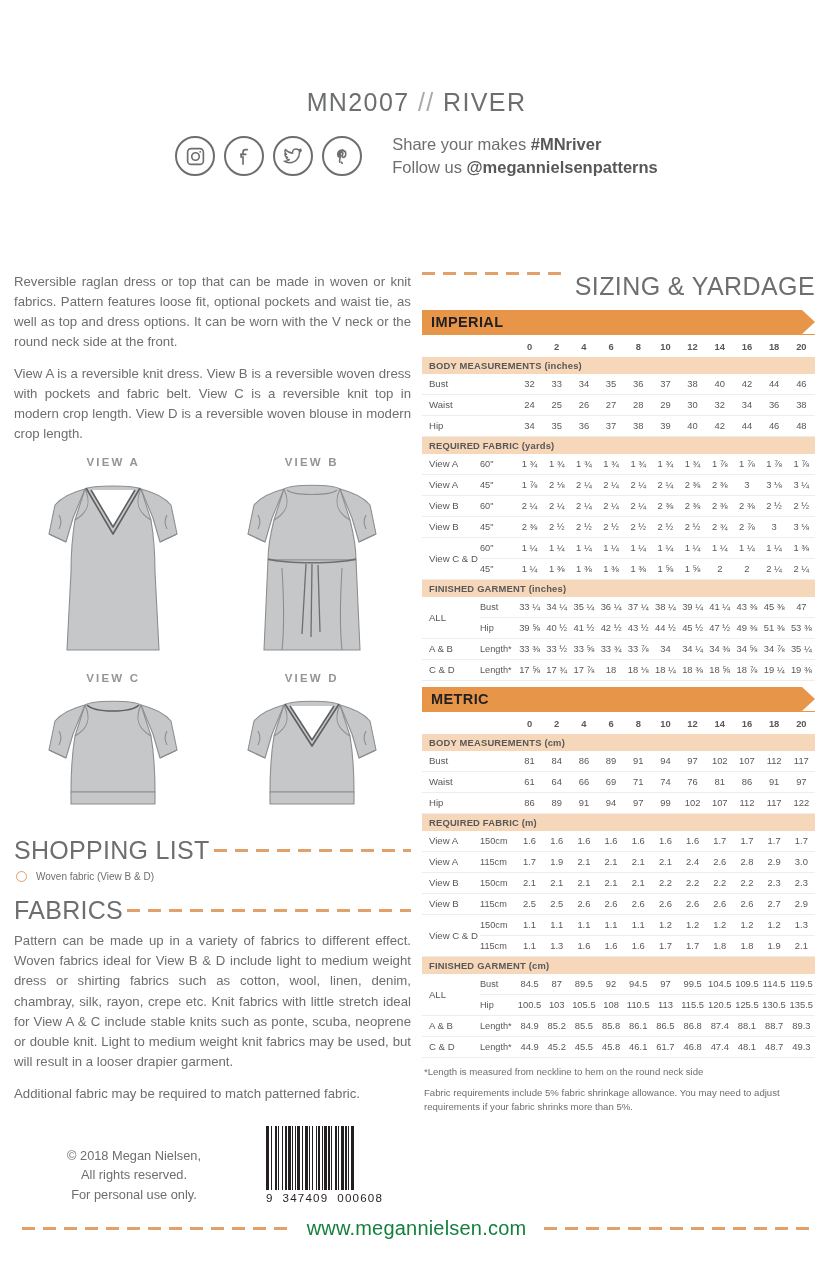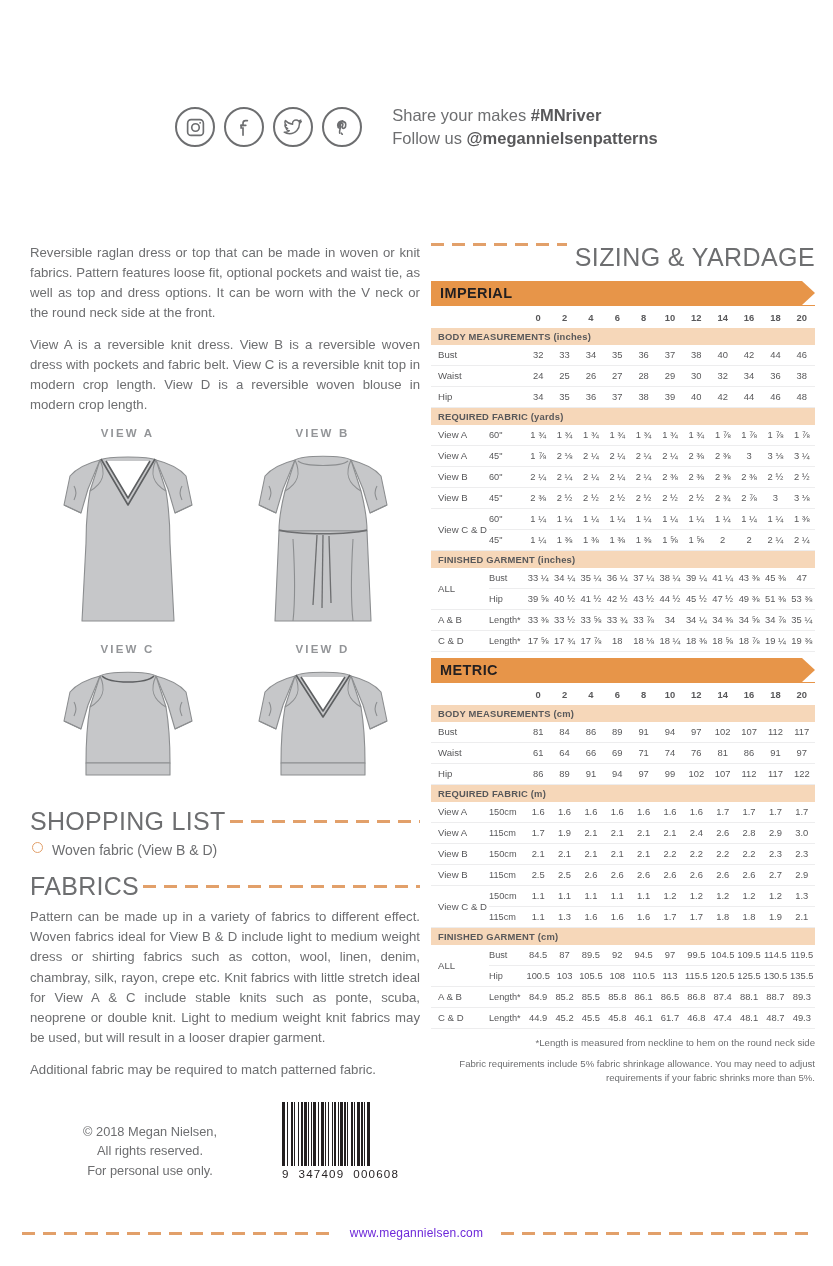--- a/index.html
+++ b/index.html
@@ -27,21 +27,21 @@
   .social-icons { display: flex; gap: 9px; }
   .sicon {
     width: 40px; height: 40px; border: 2px solid #6d6e70; border-radius: 50%;
     display: flex; align-items: center; justify-content: center; color: #6d6e70;
   }
   .social-text { text-align: left; margin-left: 10px; line-height: 1.42; }
   .social-text div { font-size: 16.5px; color: #6d6e70; }
   .social-text b { font-weight: bold; color: #58585a; }
 
   
-  .columns { display: flex; margin-top: 92px; padding: 0 18px 0 30px; }
+  .columns { display: flex; margin-top: 92px; padding: 0 18px 0 14px; }
   .col-left { width: 410px; padding-right: 6px; }
   .col-right { width: 400px; margin-left: 5px; }
 
   .body-copy {
     font-size: 13.2px; line-height: 1.52; color: #6d6e70;
     text-align: justify; margin-bottom: 12px;
   }
 
   
   .views { margin-top: 8px; }
@@ -59,21 +59,21 @@
   }
   .sec-head .txt {
     font-size: 25px; color: #6d6e70; font-weight: 400; letter-spacing: 0.3px;
     white-space: nowrap;
   }
   .dashline { flex: 1; height: 3px; margin-left: 4px;
     background-image: repeating-linear-gradient(to right,#e2a06a 0 13px, transparent 13px 21px);
   }
   .shop-item {
     display: flex; gap: 9px;
-    font-size: 14px; color: #6d6e70; margin: 6px 0 4px 2px;
+    font-size: 10px; color: #6d6e70; margin: 6px 0 4px 2px;
   }
   .circle-bullet {
     width: 11px; height: 11px; border: 1.6px solid #e2a06a; border-radius: 50%;
     flex: 0 0 auto;
   }
 
   
   .footer-left { display: flex; align-items: flex-end; margin-top: 22px; }
   .copyright { font-size: 12.8px; line-height: 1.5; color: #6d6e70; text-align: center; width: 240px; }
   .barcode-wrap { margin-left: 12px; text-align: center; }
@@ -116,38 +116,43 @@
   .lbl-col { width: 58px; }
   .lbl-col2 { width: 36px; }
   .subhead td {
     background: #f6d7b9; color: #231f20; font-weight: bold;
     font-size: 10.6px; padding: 3px 0 3px 7px; letter-spacing: 0.2px;
   }
   tr.data td { padding: 4.5px 0; border-bottom: 1px solid #ededee; }
   tr.data td.lbl { padding-left: 7px; text-align: left; font-size: 9.6px; }
   tr.data td.lbl2 { text-align: left; font-size: 9.2px; }
   tr.data td.val { text-align: center; font-size: 9.4px; }
-  .note { font-size: 9.6px; color: #6d6e70; line-height: 1.45; margin-top: 7px; padding-left: 2px; text-align: right; }
+  .note { font-size: 9.6px; color: #6d6e70; line-height: 1.45; margin-top: 7px; padding-left: 2px; }
 
   
   .page-footer {
     position: absolute; bottom: 26px; left: 0; width: 833px;
     display: flex; align-items: center; padding: 0 18px;
   }
   .page-footer .url {
-    font-size: 12px; color: #6d28d9; letter-spacing: 0.2px; padding: 0 14px;
+    font-size: 20px; color: #15803d; letter-spacing: 0.2px; padding: 0 14px;
     white-space: nowrap;
   }
 </style>
 </head>
 <body>
 
 <div class="page">
 
   <div class="header">
+    <div class="pattern-title">
+      <span>MN2007</span>
+      <span class="sep">//</span>
+      <span>RIVER</span>
+    </div>
 
     <div class="social-row">
       <div class="social-icons">
         <span class="sicon">
           <svg width="21" height="21" viewBox="0 0 24 24" fill="none" stroke="#6d6e70" stroke-width="1.9">
             <rect x="3" y="3" width="18" height="18" rx="4"></rect>
             <circle cx="12" cy="12" r="4.3"></circle>
             <circle cx="17.3" cy="6.7" r="1.1" fill="#6d6e70" stroke="none"></circle>
           </svg>
         </span>

